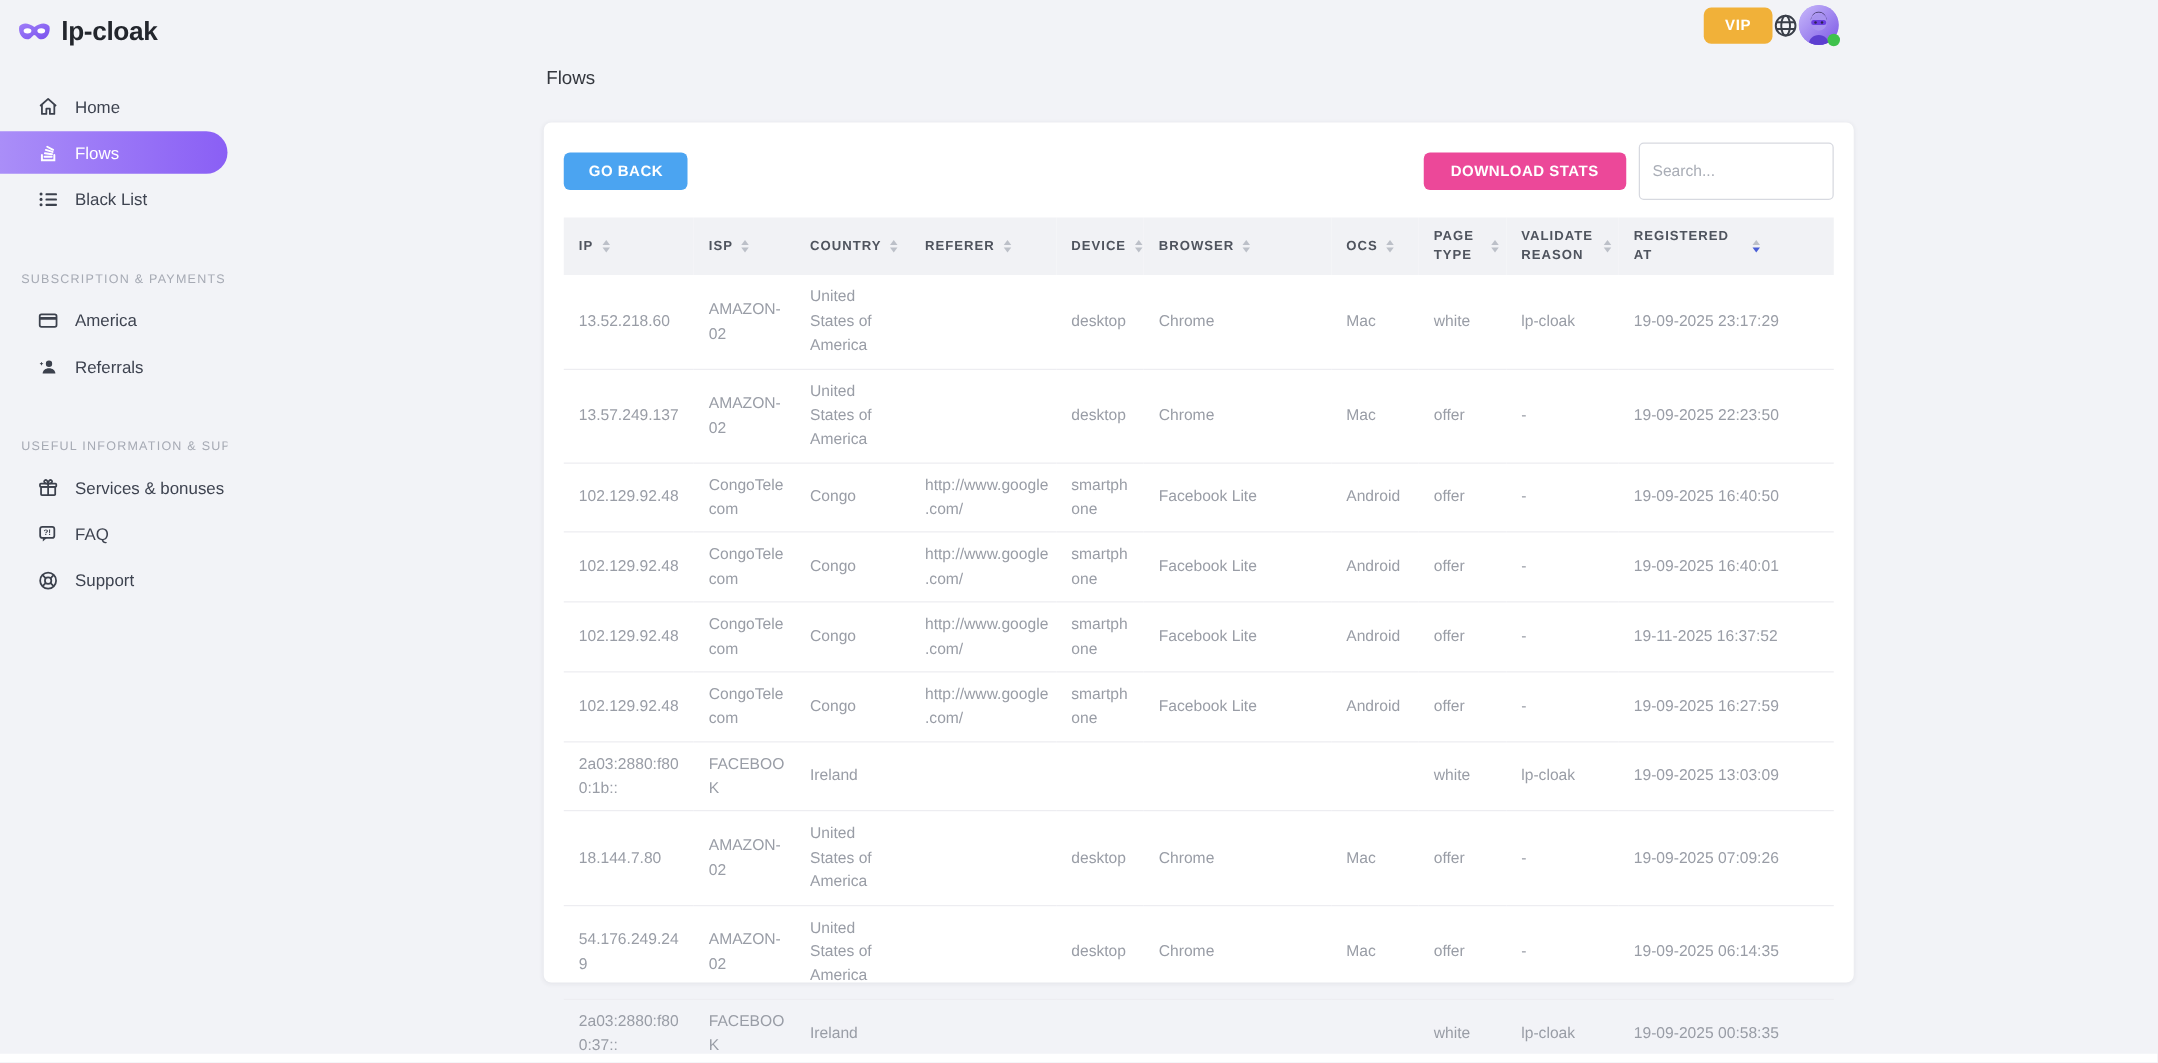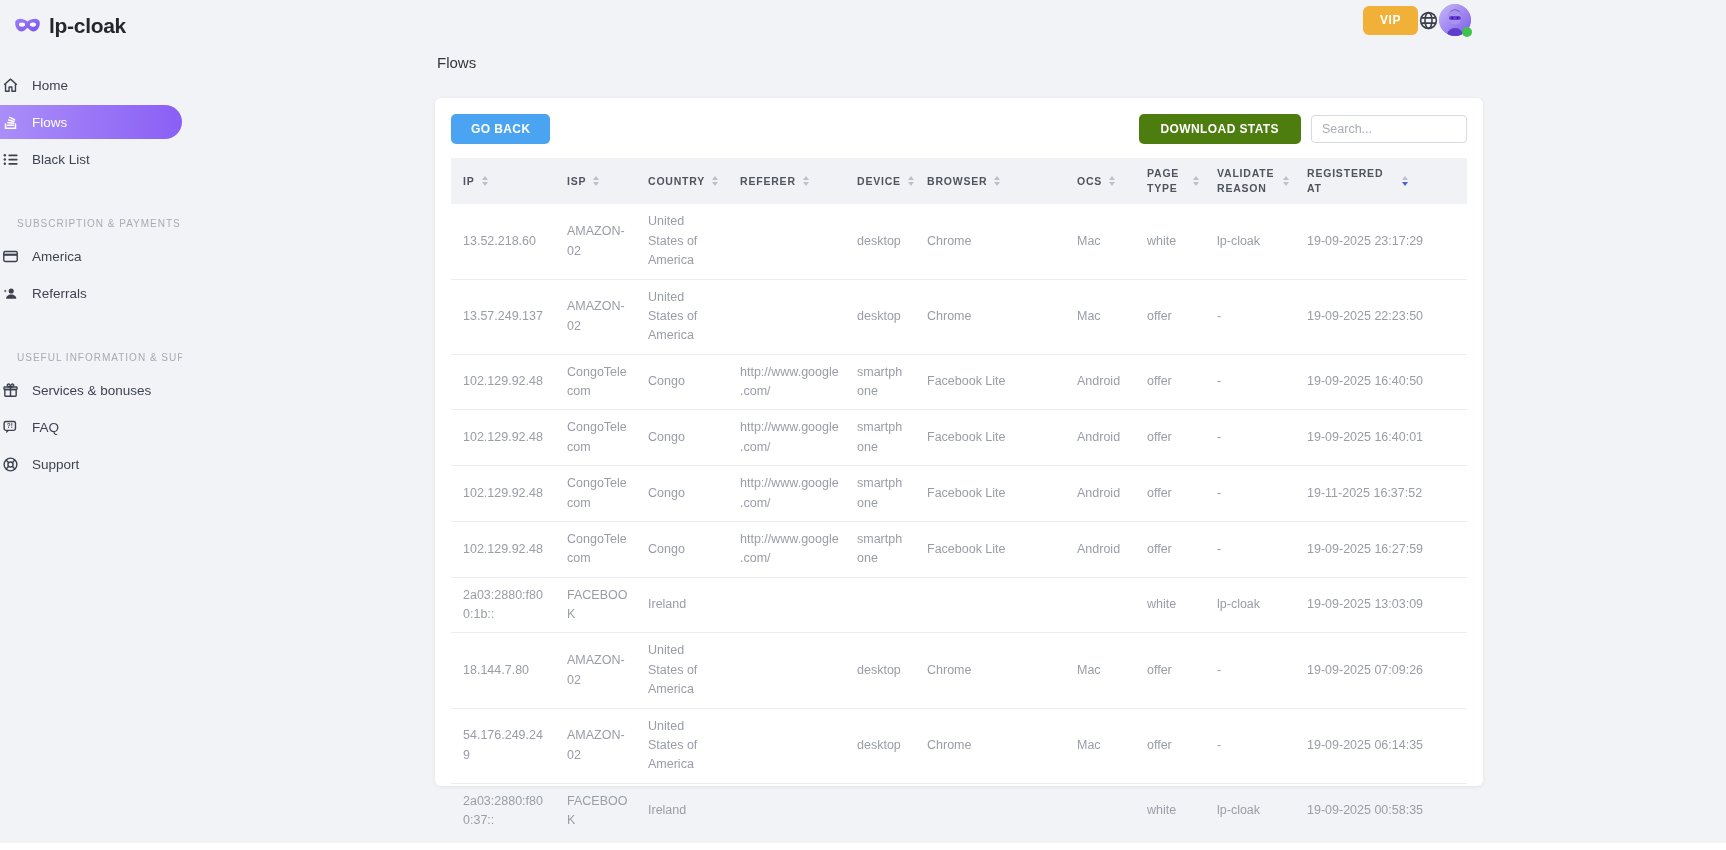--- a/index.html
+++ b/index.html
@@ -10,21 +10,21 @@
     position:relative;
     overflow:hidden;
     color:#3e4350;
   }
   
   .sidebar { position:absolute; left:0; top:0; width:182px; padding-top:8px; }
   .logo { display:flex; align-items:center; gap:8px; margin:6px 0 30px 14px; cursor:pointer; }
   .logo-text { font-size:21px; font-weight:bold; color:#23262d; letter-spacing:-0.3px; }
   .nav-item {
     height:34px; display:flex; align-items:center; gap:13px;
-    padding-left:2px; font-size:13.5px; font-weight:500; color:#3e4350;
+    padding-left:30px; font-size:13.5px; font-weight:500; color:#3e4350;
     cursor:pointer; margin-bottom:3px;
   }
   .nav-item svg { flex:0 0 auto; }
   .nav-item.active {
     background:linear-gradient(to right,#aa8ef8,#8a5ff5);
     border-radius:0 17px 17px 0; color:#ffffff;
   }
   .nav-section {
     display:flex; align-items:center; gap:8px;
     margin:22px 0 10px 17px; overflow:hidden;
@@ -52,24 +52,24 @@
     position:absolute; left:435px; top:98px; width:1048px; height:688px;
     background:#ffffff; border-radius:6px; padding:16px;
     box-shadow:0 1px 4px rgba(40,40,60,0.07);
   }
   .toolbar { display:flex; justify-content:space-between; align-items:center; }
   .btn {
     height:30px; border:none; border-radius:5px; color:#fff; cursor:pointer;
     font-family:inherit; font-size:12px; font-weight:bold; letter-spacing:0.4px; padding:0 20px;
   }
   .btn-blue { background:#4ba4f1; }
-  .btn-orange { background:#4d7c0f; padding:0 22px; }
+  .btn-orange { background:#ec4899; padding:0 22px; }
   .toolbar-right { display:flex; align-items:center; gap:10px; }
   .search-input {
-    width:156px; height:28px; border:1px solid #d7d9e0; border-radius:4px;
+    width:156px; height:46px; border:1px solid #d7d9e0; border-radius:4px;
     padding:0 10px; font-family:inherit; font-size:12.5px; color:#4a4f59; background:#fff; outline:none;
   }
   .search-input::placeholder { color:#a9adb6; }
   
   table { width:1016px; border-collapse:collapse; table-layout:fixed; margin-top:14px; }
   thead tr { background:#f1f2f5; }
   th { text-align:left; padding:8px 6px 8px 12px; height:44px; vertical-align:middle; cursor:pointer; }
   .th-wrap { display:flex; align-items:center; gap:7px; }
   .th-label {
     font-size:10.5px; font-weight:bold; letter-spacing:0.8px; color:#4f545e;

